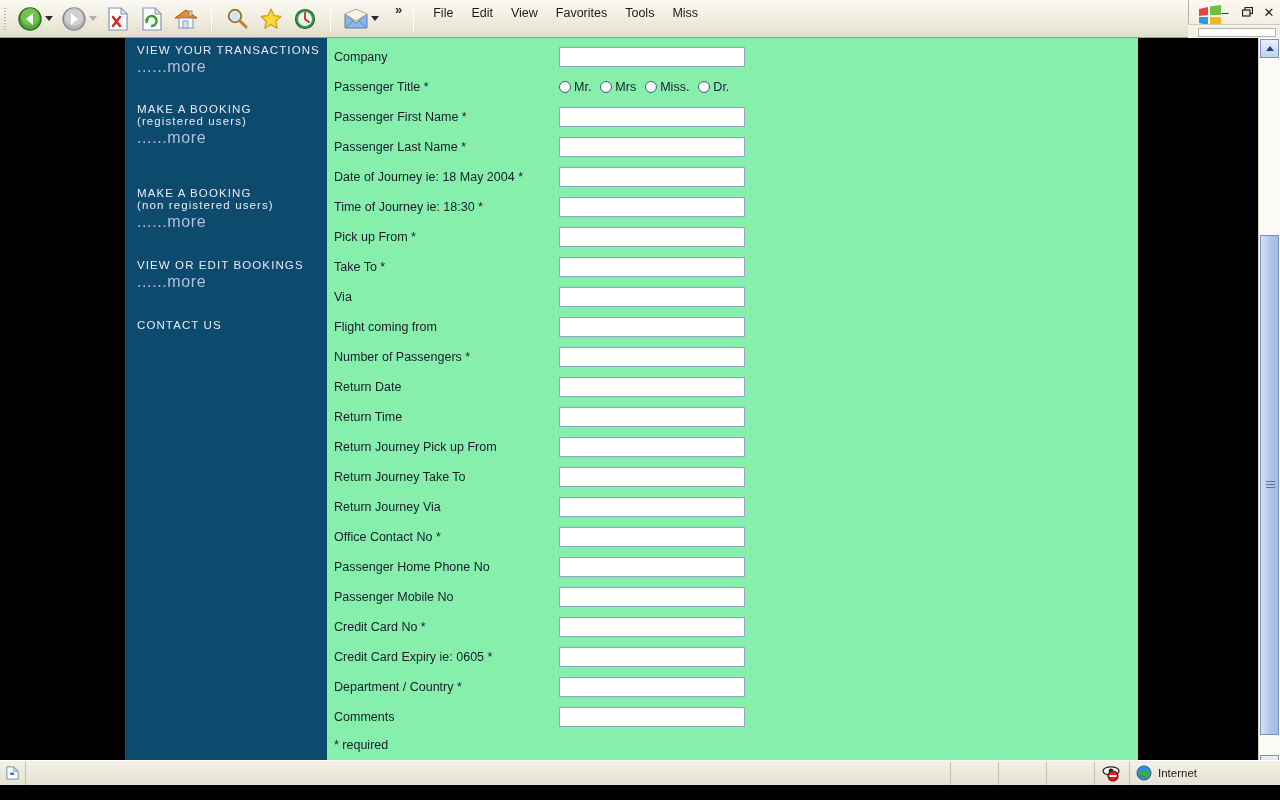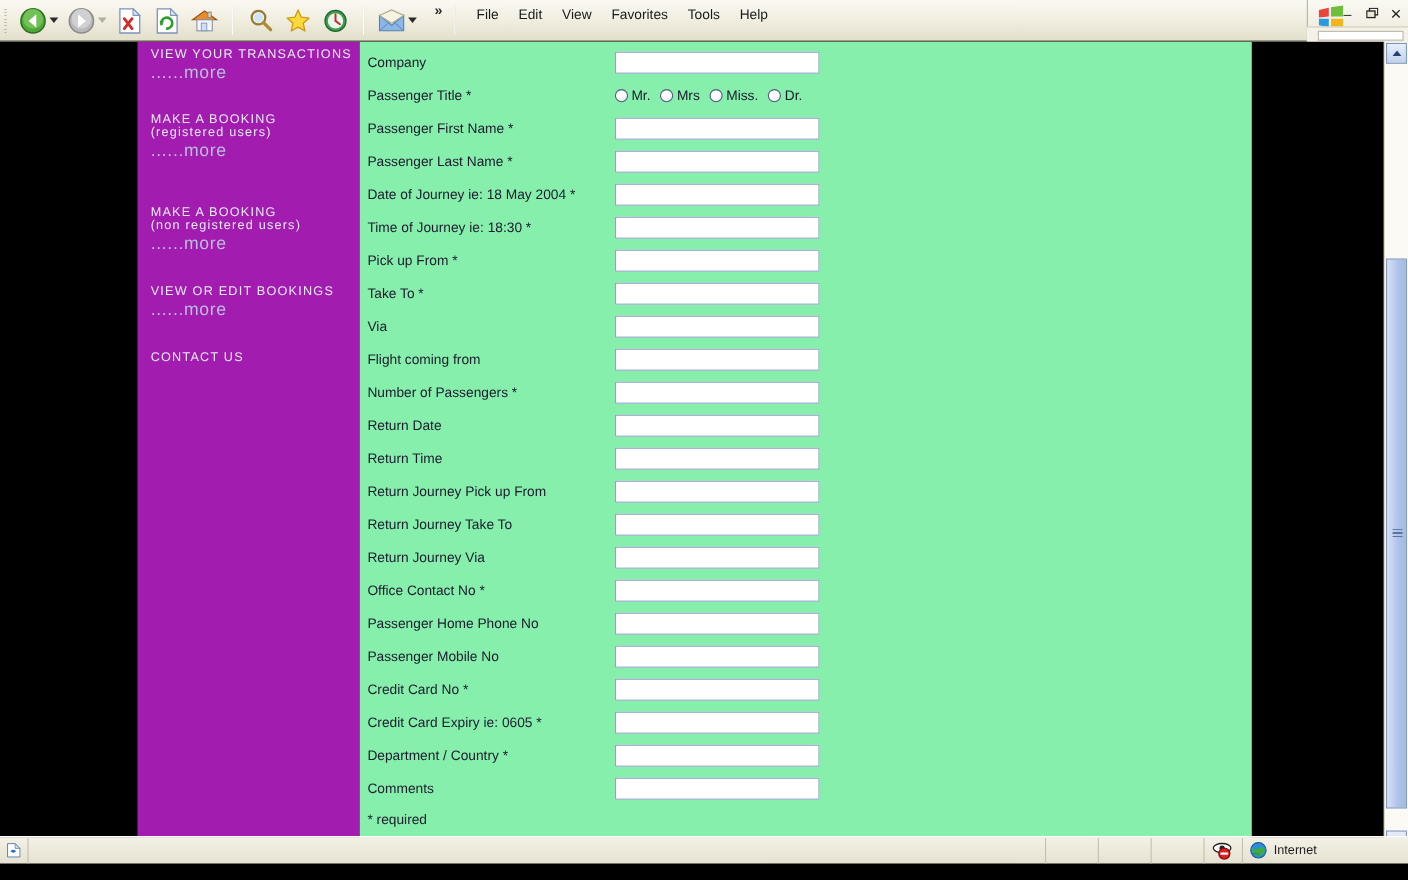--- a/index.html
+++ b/index.html
@@ -54,21 +54,21 @@
   .wgutter { position: absolute; right: 0; top: 24px; width: 92px; height: 14px;
              background: #f4f2e8; border-top: 1px solid #cfcbb8; }
   .wgutter-inner { position:absolute; left:10px; top:3px; right:4px; height:9px;
              background:#ffffff; border:1px solid #b9b6a4; }
 
   
   .viewport { position: absolute; left: 0; top: 38px; width: 1258px; height: 737px;
               background: #000000; overflow: hidden; }
 
   .sidebar { position: absolute; left: 125px; top: 0; width: 202px; height: 737px;
-             background: #a21caf; }
+             background: #0c4a6e; }
   .nav-block { position: absolute; left: 12px; width: 186px; color: #d8dcf0; }
   .nav-title { font-size: 11.5px; letter-spacing: 1.1px; color: #e8eaf6;
                line-height: 12px; white-space: pre-line; }
   .nav-more { font-size: 16px; letter-spacing: 0.6px; color: #b9bede; margin-top: 2px; }
 
   .content { position: absolute; left: 327px; top: 0; width: 811px; height: 729px;
              background: #86efac; }
 
   .form { position: absolute; left: 6px; top: 4px; width: 790px; }
   .row { display: flex; align-items: center; height: 30px; }
@@ -214,21 +214,21 @@
     <div class="chev">»</div>
 
     <div class="sep"></div>
 
     <div class="menubar">
       <div class="menuitem">File</div>
       <div class="menuitem">Edit</div>
       <div class="menuitem">View</div>
       <div class="menuitem">Favorites</div>
       <div class="menuitem">Tools</div>
-      <div class="menuitem">Help</div>
+      <div class="menuitem">Miss</div>
     </div>
   </div>
 
   <div class="winzone">
     <svg class="wflag" viewBox="0 0 26 24">
       <path d="M2 5 L11 3 L11 11 L2 12 Z" fill="#e8453c"></path>
       <path d="M13 2.6 L24 1 L24 11 L13 11 Z" fill="#6fbf3a"></path>
       <path d="M2 13 L11 13 L11 21 L2 19 Z" fill="#2c9ae0"></path>
       <path d="M13 13 L24 13 L24 23 L13 21 Z" fill="#f2b51c"></path>
     </svg>

